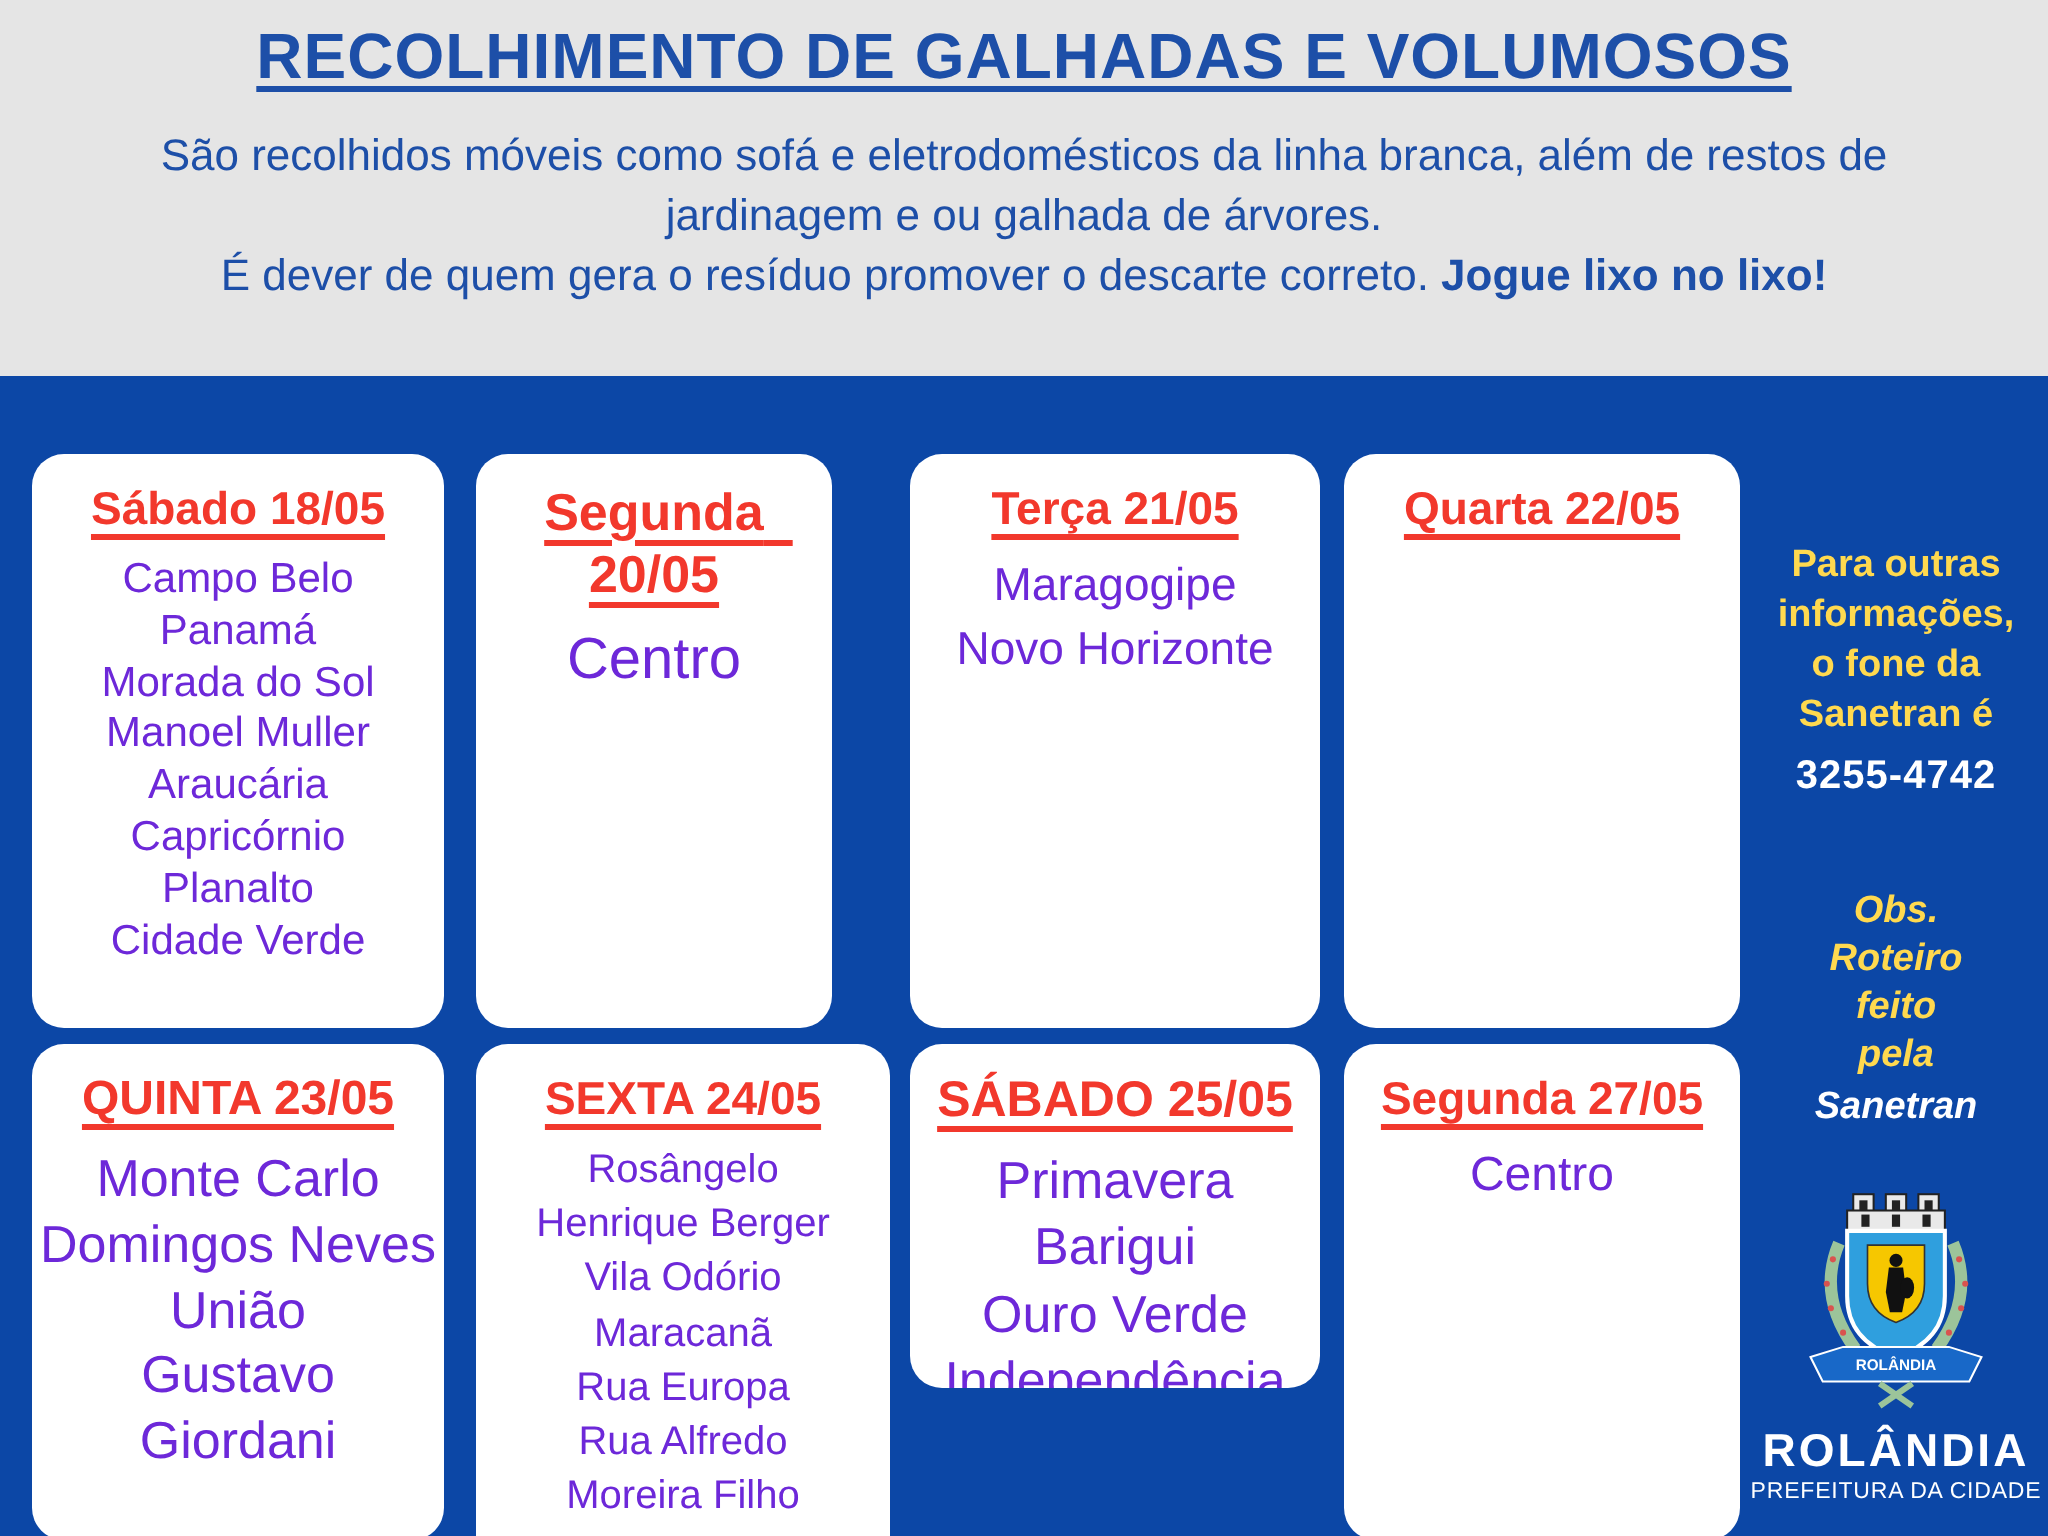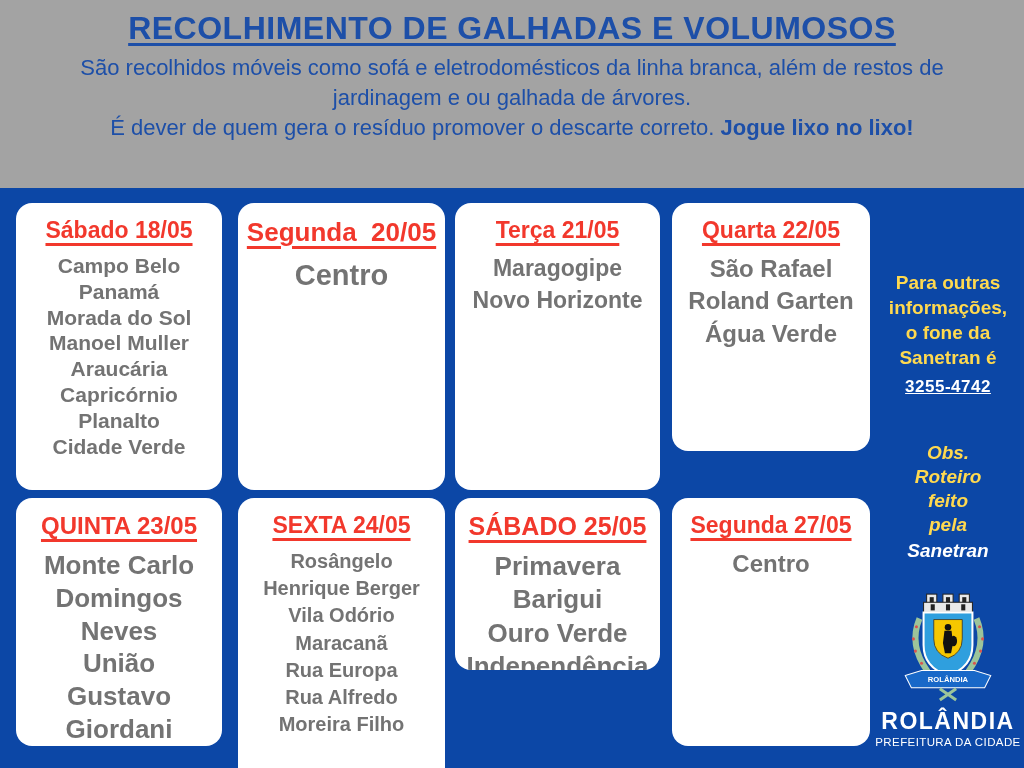--- a/index.html
+++ b/index.html
@@ -4,48 +4,48 @@
 <style>
   * { margin:0; padding:0; box-sizing:border-box; }
   html,body { width:1024px; height:768px; }
   body { font-family:"Liberation Sans","DejaVu Sans",sans-serif; }
 
   .page { position:relative; width:1024px; height:768px; background:#0C47A6; overflow:hidden; }
 
   
   .header {
     position:absolute; top:0; left:0; width:1024px; height:188px;
-    background:#a3a3a3; text-align:center; color:#1D4FA8;
+    background:#e5e5e5; text-align:center; color:#1D4FA8;
   }
   .header h1 {
     margin-top:10px; font-size:32px; font-weight:bold; letter-spacing:.5px;
     text-decoration:underline; text-decoration-thickness:3px; text-underline-offset:4px;
     color:#1D4FA8;
   }
   .header p { font-size:22px; line-height:30px; font-weight:500; }
-  .header p.first { margin-top:6px; }
+  .header p.first { margin-top:16px; }
   .header b { font-weight:bold; }
 
   
   .card {
     position:absolute; background:#ffffff; border-radius:16px;
-    text-align:center; padding-top:14px; overflow:hidden;
+    text-align:center; padding-top:14px; overflow:hidden;margin-top:24px;
   }
   .card .day {
     display:inline-block; font-size:23px; font-weight:bold; color:#F2382C;
     text-decoration:underline; text-decoration-thickness:2.5px; text-underline-offset:5px;
     white-space:pre-wrap; margin-bottom:9px;
   }
-  .card .areas { font-weight:bold; color:#737373; }
+  .card .areas { font-weight:normal; color:#6d28d9; }
 
   
   .c1 { left:16px;  top:203px; width:206px; height:287px; }
-  .c2 { left:238px; top:203px; width:207px; height:287px; }
+  .c2 { left:238px; top:203px; width:178px; height:287px; }
   .c3 { left:455px; top:203px; width:205px; height:287px; }
-  .c4 { left:672px; top:203px; width:198px; height:248px; }
+  .c4 { left:672px; top:203px; width:198px; height:287px; }
   
   .c5 { left:16px;  top:498px; width:206px; height:248px; }
   .c6 { left:238px; top:498px; width:207px; height:286px; }
   .c7 { left:455px; top:498px; width:205px; height:172px; }
   .c8 { left:672px; top:498px; width:198px; height:248px; }
 
   .c1 .areas { font-size:21px; line-height:1.23; }
   .c2 .day   { font-size:26px; }
   .c2 .areas { font-size:29px; line-height:1.25; }
   .c3 .areas { font-size:23px; line-height:1.38; }
@@ -58,21 +58,21 @@
   .c8 .areas { font-size:24px; line-height:1.3; }
 
   
   .sidebar {
     position:absolute; left:872px; top:188px; width:152px; height:664px;
     text-align:center; color:#ffffff;
   }
   .info-lines {
     margin-top:82px; color:#FFD94F; font-weight:bold; font-size:19px; line-height:25px;
   }
-  .phone { margin-top:7px; color:#ffffff; font-weight:bold; font-size:17px; letter-spacing:.5px;text-decoration:underline; }
+  .phone { margin-top:7px; color:#ffffff; font-weight:bold; font-size:20px; letter-spacing:.5px; }
   .obs-lines {
     margin-top:44px; color:#FFD94F; font-weight:bold; font-style:italic;
     font-size:19px; line-height:24px;
   }
   .obs-footer { margin-top:3px; color:#ffffff; font-weight:bold; font-style:italic; font-size:19px; }
   .logo-wrap { margin-top:26px; }
   .city-name { margin-top:2px; color:#ffffff; font-weight:bold; font-size:23px; letter-spacing:1.5px; }
   .city-sub  { margin-top:1px; color:#ffffff; font-size:11.5px; letter-spacing:.4px; }
 </style>
 </head>
@@ -98,25 +98,21 @@
           <div>Planalto</div>
           <div>Cidade Verde</div>
         </div></section>
       <section class="card c2"><h2 class="day">Segunda  20/05</h2><div class="areas">
           <div>Centro</div>
         </div></section>
       <section class="card c3"><h2 class="day">Terça 21/05</h2><div class="areas">
           <div>Maragogipe</div>
           <div>Novo Horizonte</div>
         </div></section>
-      <section class="card c4"><h2 class="day">Quarta 22/05</h2><div class="areas">
-          <div>São Rafael</div>
-          <div>Roland Garten</div>
-          <div>Água Verde</div>
-        </div></section>
+      <section class="card c4"><h2 class="day">Quarta 22/05</h2></section>
       <section class="card c5"><h2 class="day">QUINTA 23/05</h2><div class="areas">
           <div>Monte Carlo</div>
           <div>Domingos Neves</div>
           <div>União</div>
           <div>Gustavo</div>
           <div>Giordani</div>
         </div></section>
       <section class="card c6"><h2 class="day">SEXTA 24/05</h2><div class="areas">
           <div>Rosângelo</div>
           <div>Henrique Berger</div>

